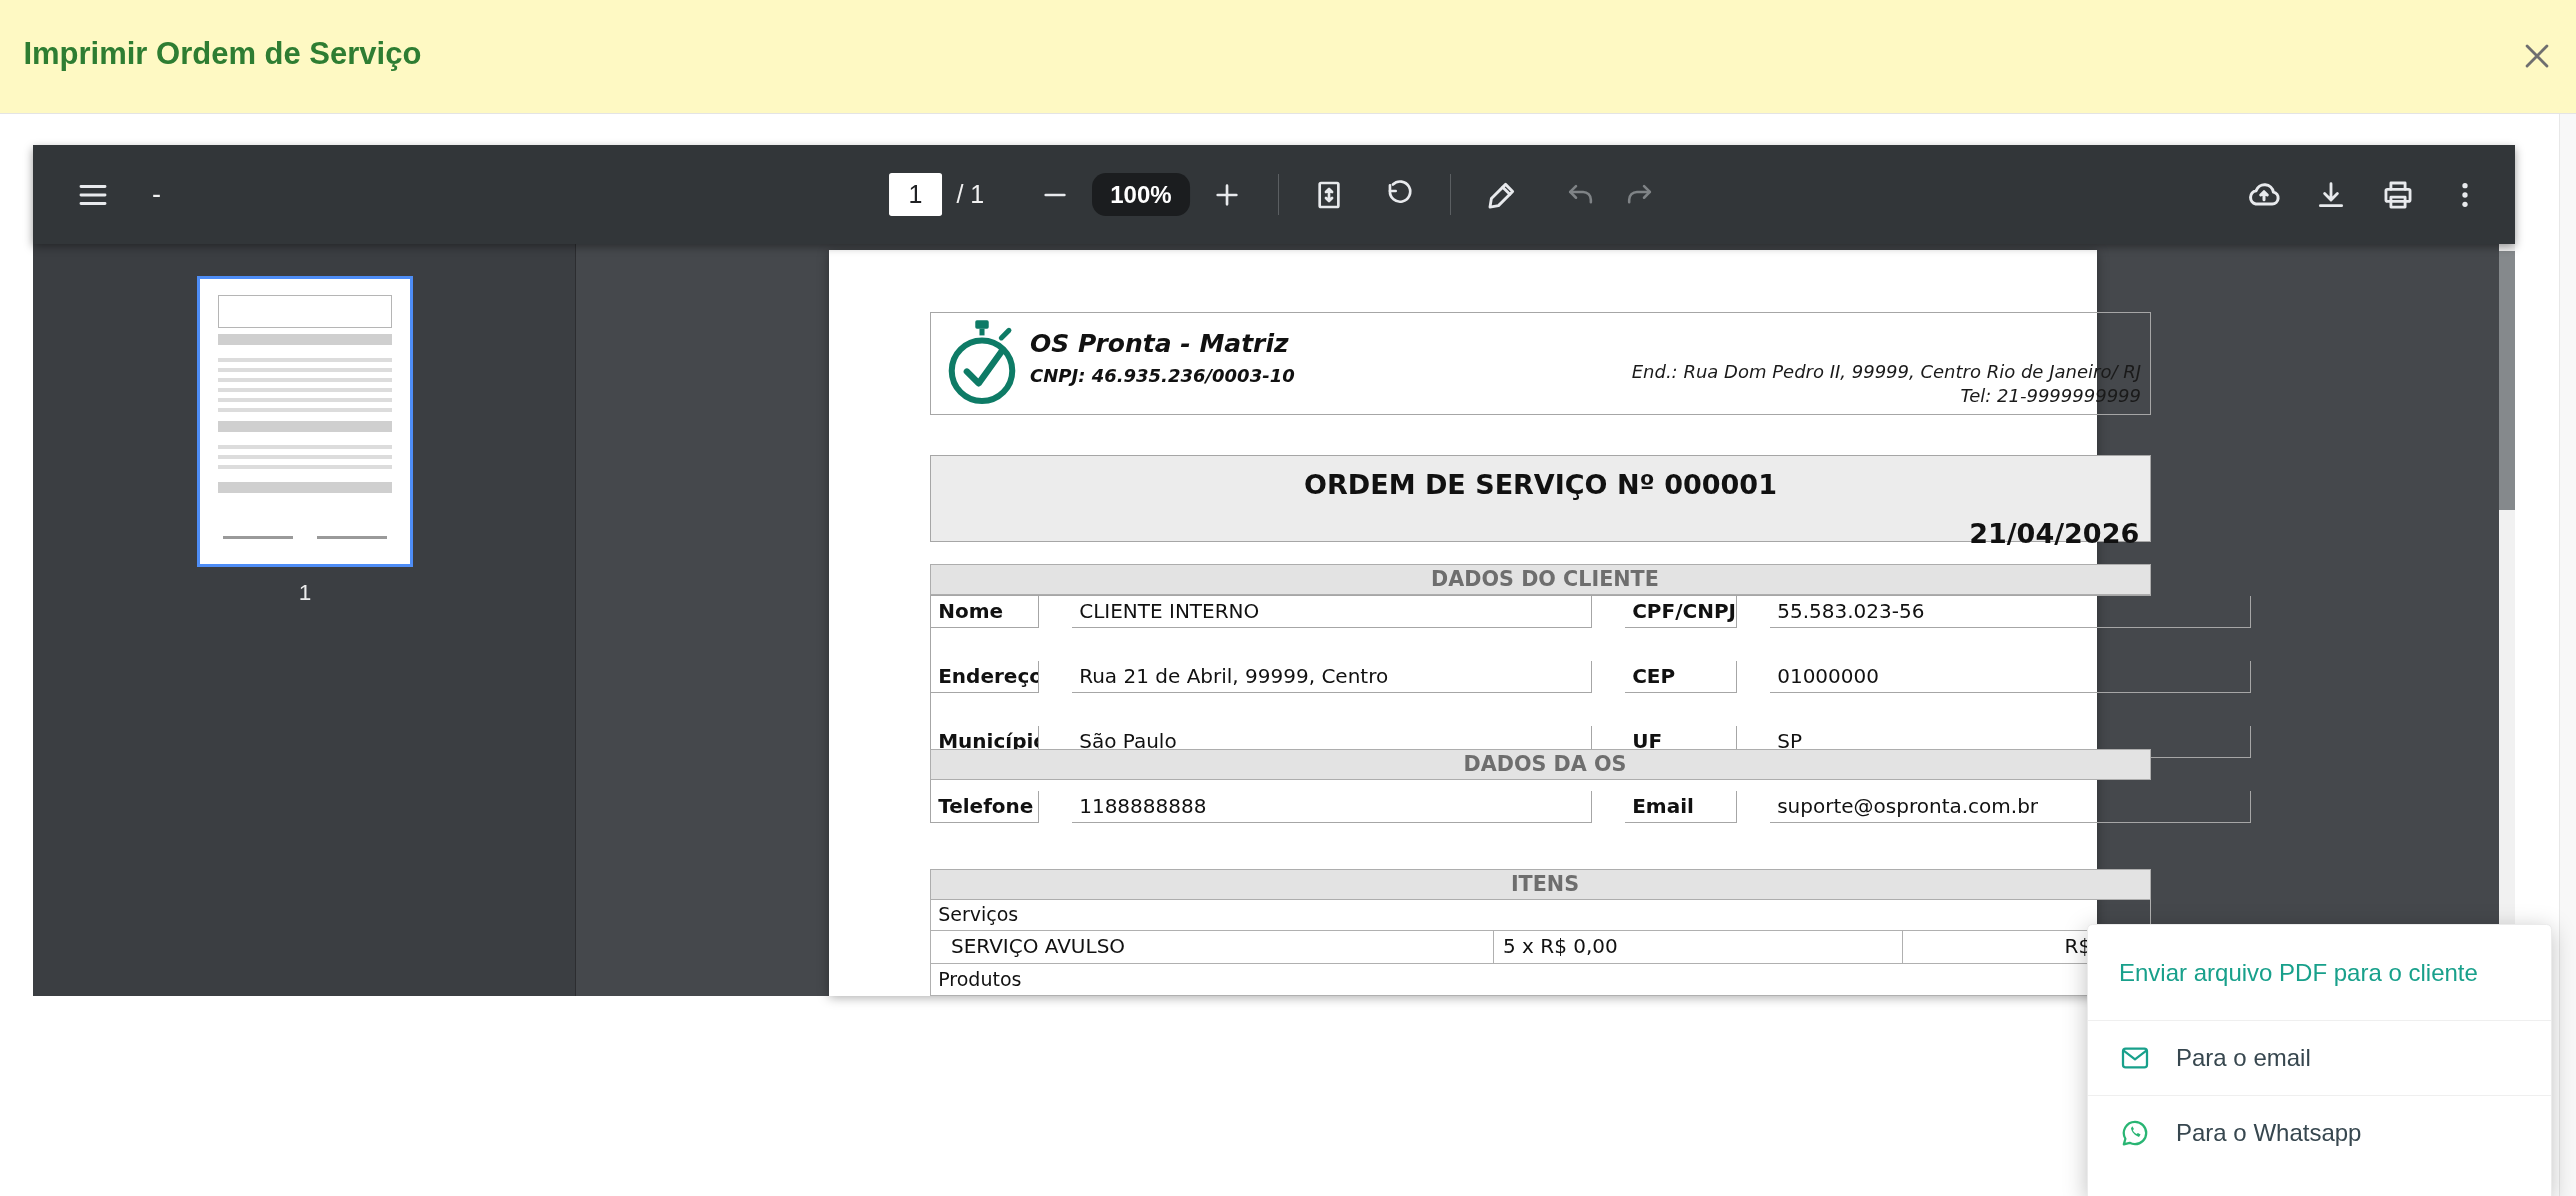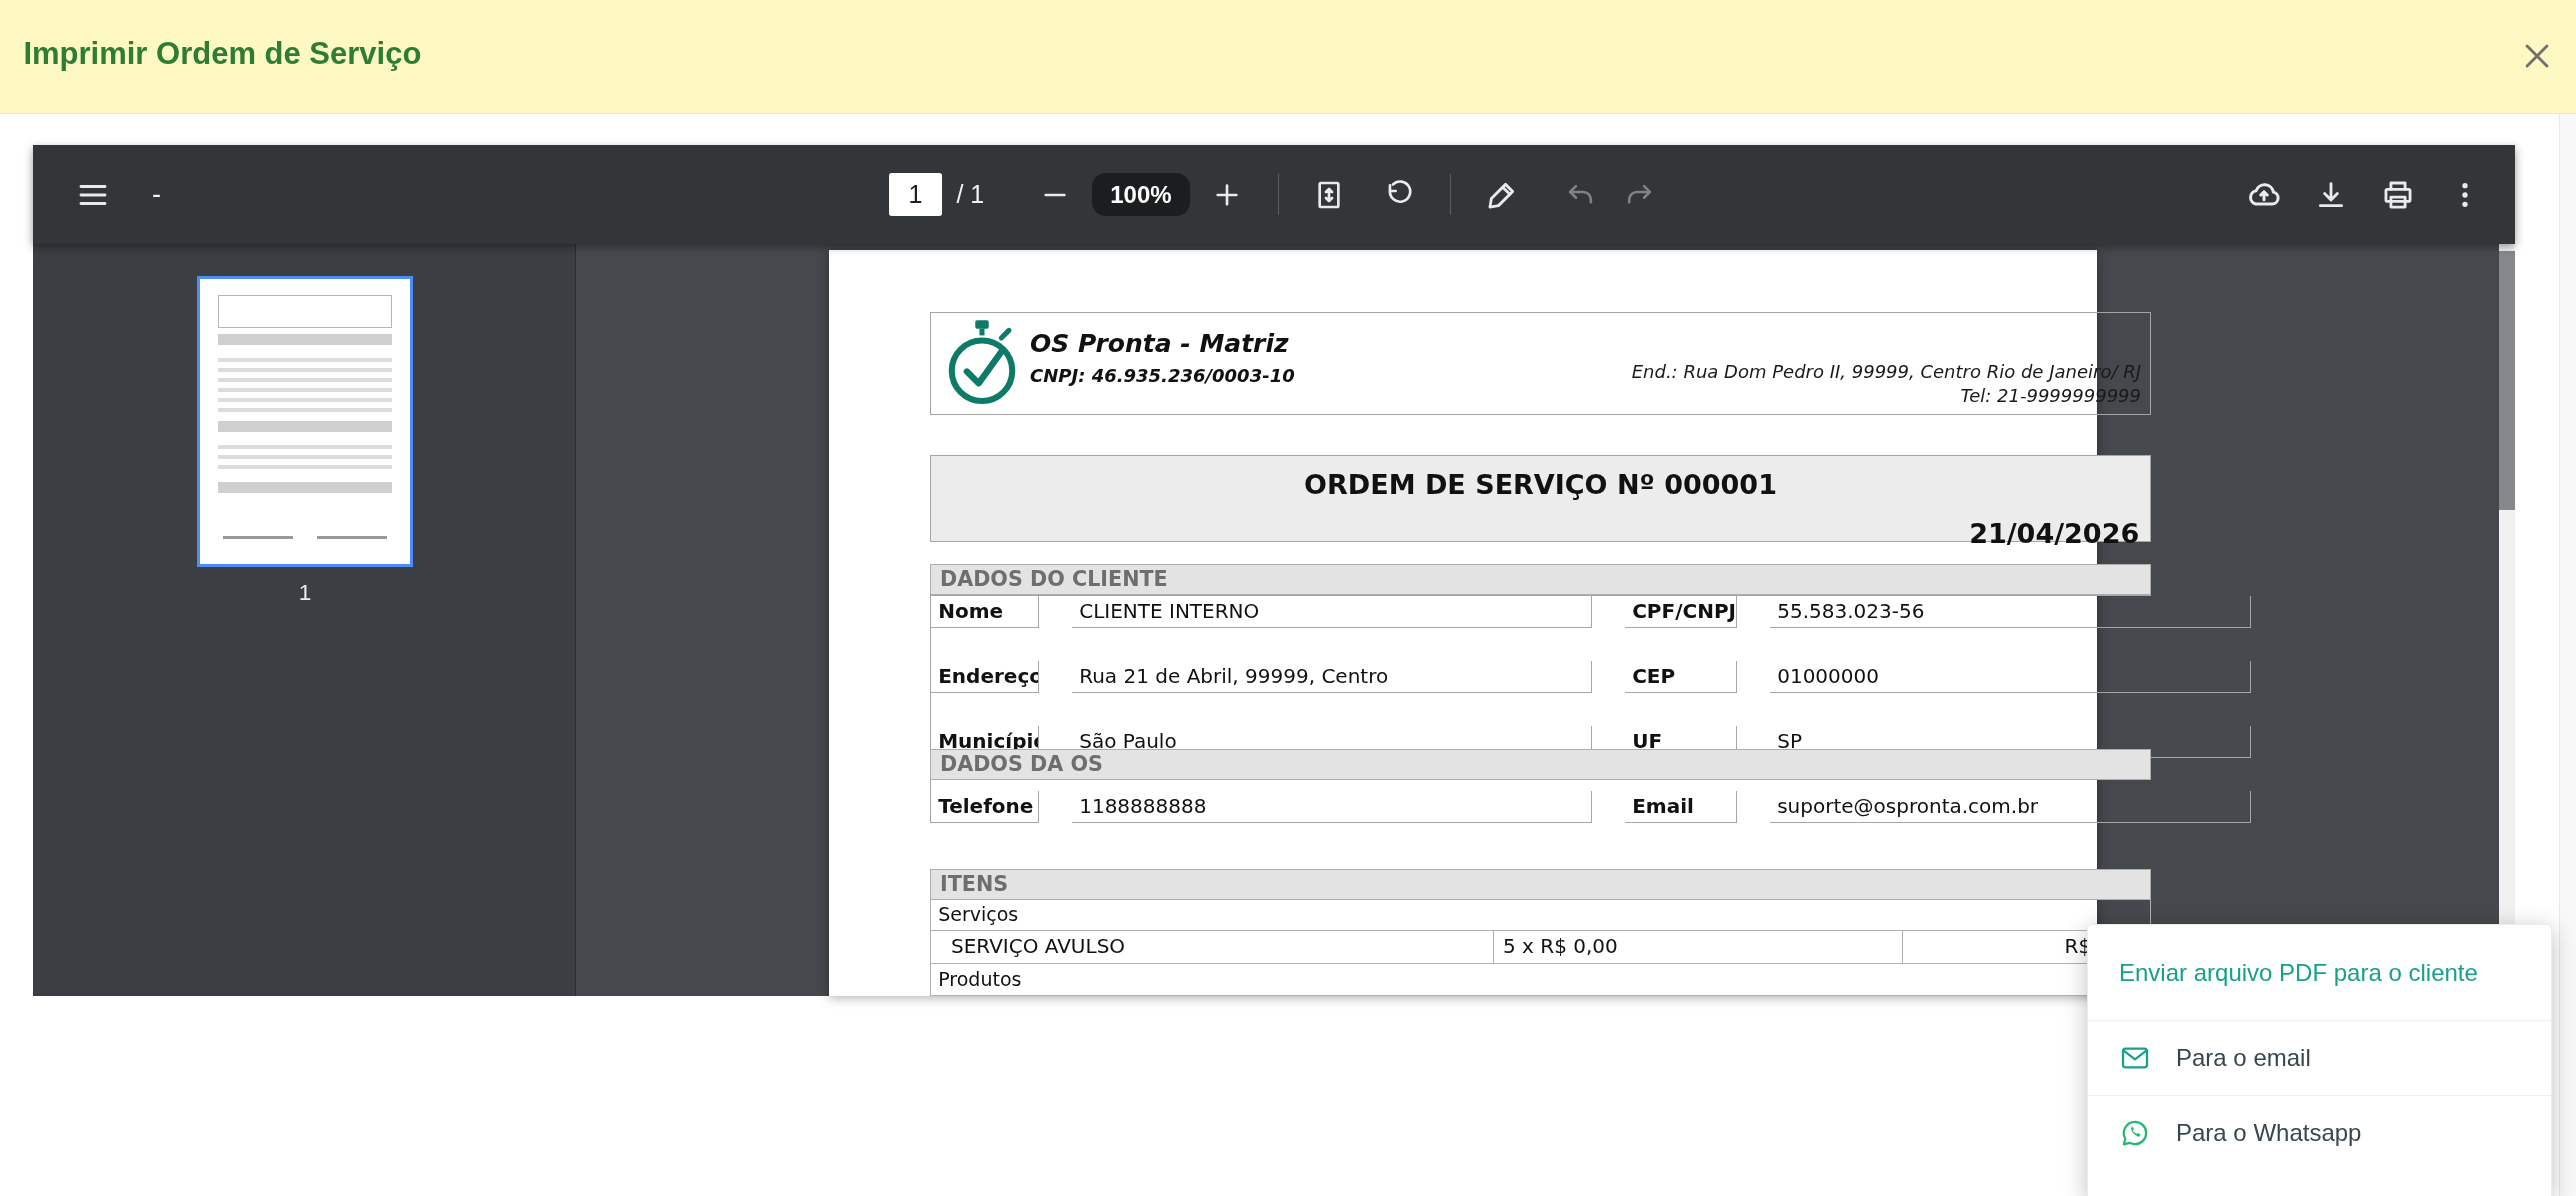--- a/index.html
+++ b/index.html
@@ -69,21 +69,21 @@
   .company-name{position:absolute;left:99px;top:16px;font-size:25px;font-weight:bold;font-style:italic;}
   .company-cnpj{position:absolute;left:99px;top:52px;font-size:18px;font-weight:bold;font-style:italic;}
   .company-contact{position:absolute;right:9px;bottom:7.2px;text-align:right;font-size:18px;
                    font-style:italic;line-height:23.4px;color:#1a1a1a;}
   .order-box{position:absolute;left:101px;top:205px;width:1221px;height:87px;background:#ececec;
              border:0.9px solid #a6a6a6;box-sizing:border-box;}
   .order-title{text-align:center;margin-top:12.6px;font-size:27px;font-weight:bold;}
   .order-date{text-align:right;padding-right:10.8px;margin-top:18px;font-size:27px;font-weight:bold;}
   .sec{position:absolute;left:101px;width:1221px;height:31px;background:#e3e3e3;
        border:0.9px solid #adadad;box-sizing:border-box;font-size:20.7px;font-weight:bold;
-       color:#6e6e6e;line-height:29px;padding-left:9px;}
+       color:#6e6e6e;line-height:29px;padding-left:9px;text-align:center;}
   .sec-client{top:314px;} .sec-os{top:499px;} .sec-itens{top:619px;}
   .tbl{position:absolute;left:101px;width:1221px;display:grid;border-left:0.9px solid #a6a6a6;
        border-top:0.9px solid #a6a6a6;box-sizing:border-box;}
   .tbl-client{top:345px;grid-template-columns:108px 520px 112px 481px;gap:33px;}
   .tbl-os{top:531px;grid-template-columns:233px 375px 237px 376px;}
   .cell{height:32px;line-height:31.5px;font-size:20px;padding-left:7.2px;border-right:0.9px solid #a6a6a6;
         border-bottom:0.9px solid #a6a6a6;box-sizing:border-box;white-space:nowrap;overflow:hidden;}
   .cell.lab{font-weight:bold;}
   .items{position:absolute;left:101px;top:649px;width:1221px;border-left:0.9px solid #b0b0b0;
          border-right:0.9px solid #b0b0b0;box-sizing:border-box;}

